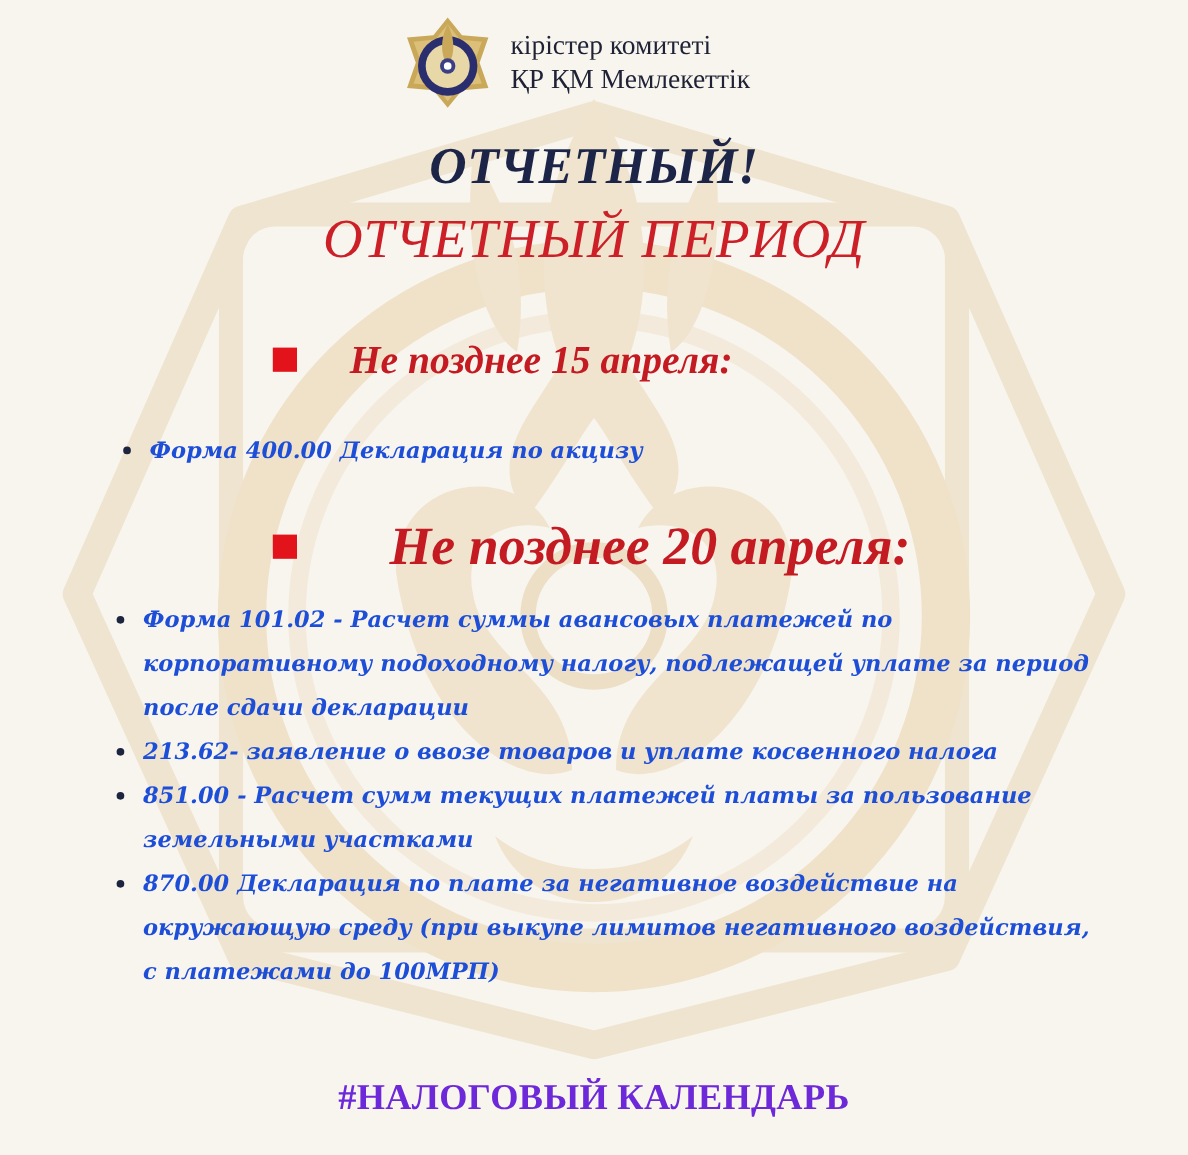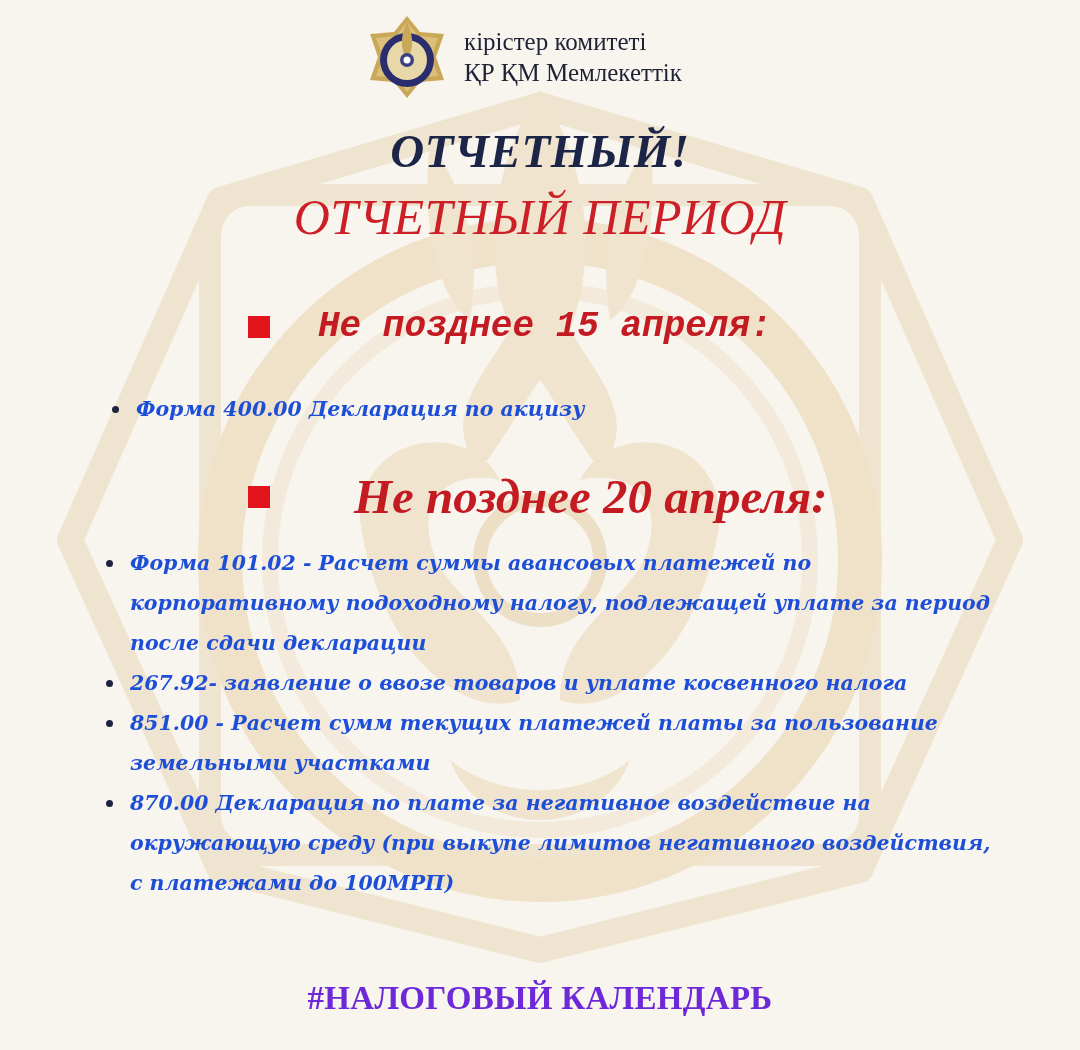--- a/index.html
+++ b/index.html
@@ -25,21 +25,21 @@
     font-family:"Liberation Serif", serif; font-style:italic;
     font-size:50px; color:#cc1f27; letter-spacing:0.5px;
   }
 
   .deadline {
     position:absolute; display:flex; align-items:center;
     font-family:"Liberation Serif", serif; font-style:italic; font-weight:bold;
     color:#c41a22; font-size:36px;
   }
   .deadline .sq { width:22px; height:22px; background:#e3131b; margin-right:48px; }
-  .d1 { left:248px; top:306px;font-family:Liberation Mono, monospace; }
+  .d1 { left:248px; top:306px; }
   .d2 { left:248px; top:468px; }
   .d2 { font-size:49px;gap:36px; }
 
   ul.items { position:absolute; margin:0; padding:0; list-style:none; }
   ul.items li {
     position:relative; padding-left:24px;
     font-family:"DejaVu Serif", serif; font-style:italic; font-weight:bold;
     color:#1d4ed8; font-size:20.5px; line-height:40px;
   }
   ul.items li::before {
@@ -111,19 +111,19 @@
     <li>Форма 400.00  Декларация по акцизу</li>
   </ul>
 
   <div class="deadline d2">
     <span class="sq"></span>
     <span>Не позднее 20 апреля:</span>
   </div>
 
   <ul class="items list2">
     <li>Форма 101.02 - Расчет суммы авансовых платежей по корпоративному подоходному налогу, подлежащей уплате за период после сдачи декларации</li>
-    <li> 267.92- заявление о ввозе товаров и уплате косвенного налога</li>
+    <li> 213.62- заявление о ввозе товаров и уплате косвенного налога</li>
     <li>851.00 - Расчет сумм текущих платежей платы за пользование земельными участками</li>
     <li>870.00 Декларация по плате за негативное воздействие на окружающую среду (при выкупе лимитов негативного воздействия, с платежами до 100МРП)</li>
   </ul>
 
   <div class="hashtag">#НАЛОГОВЫЙ КАЛЕНДАРЬ</div>
 </div>
 
 </body></html>

